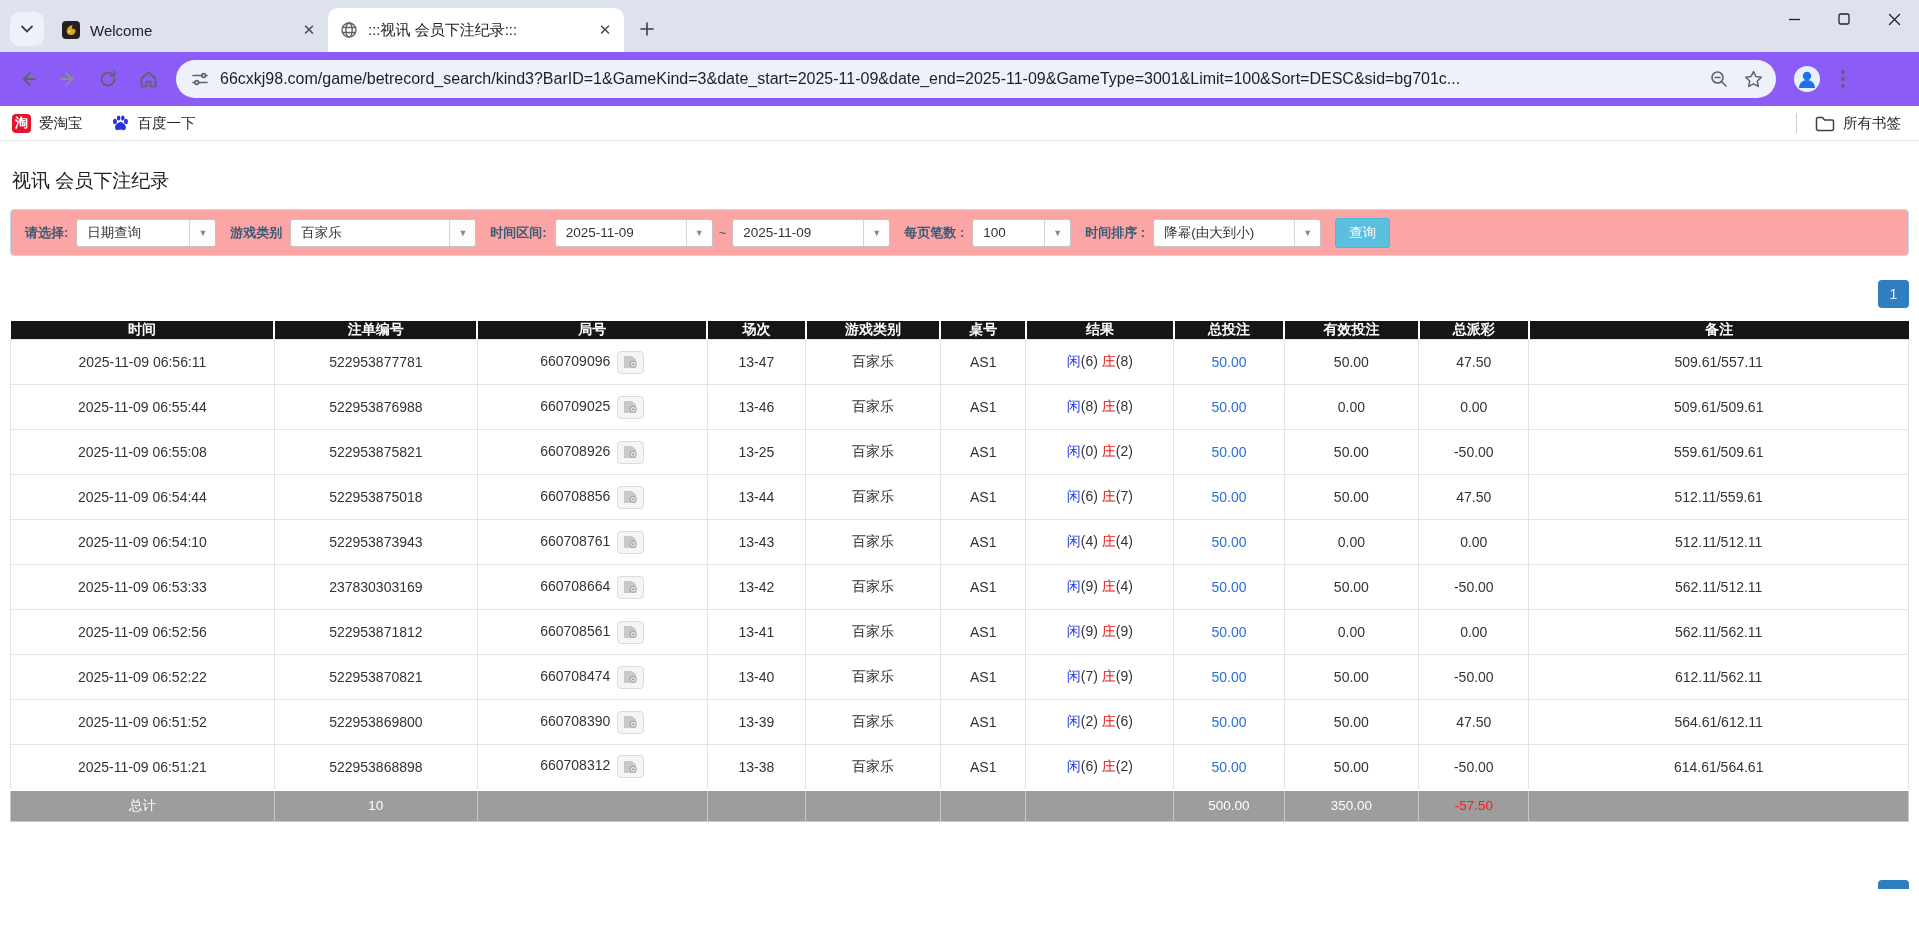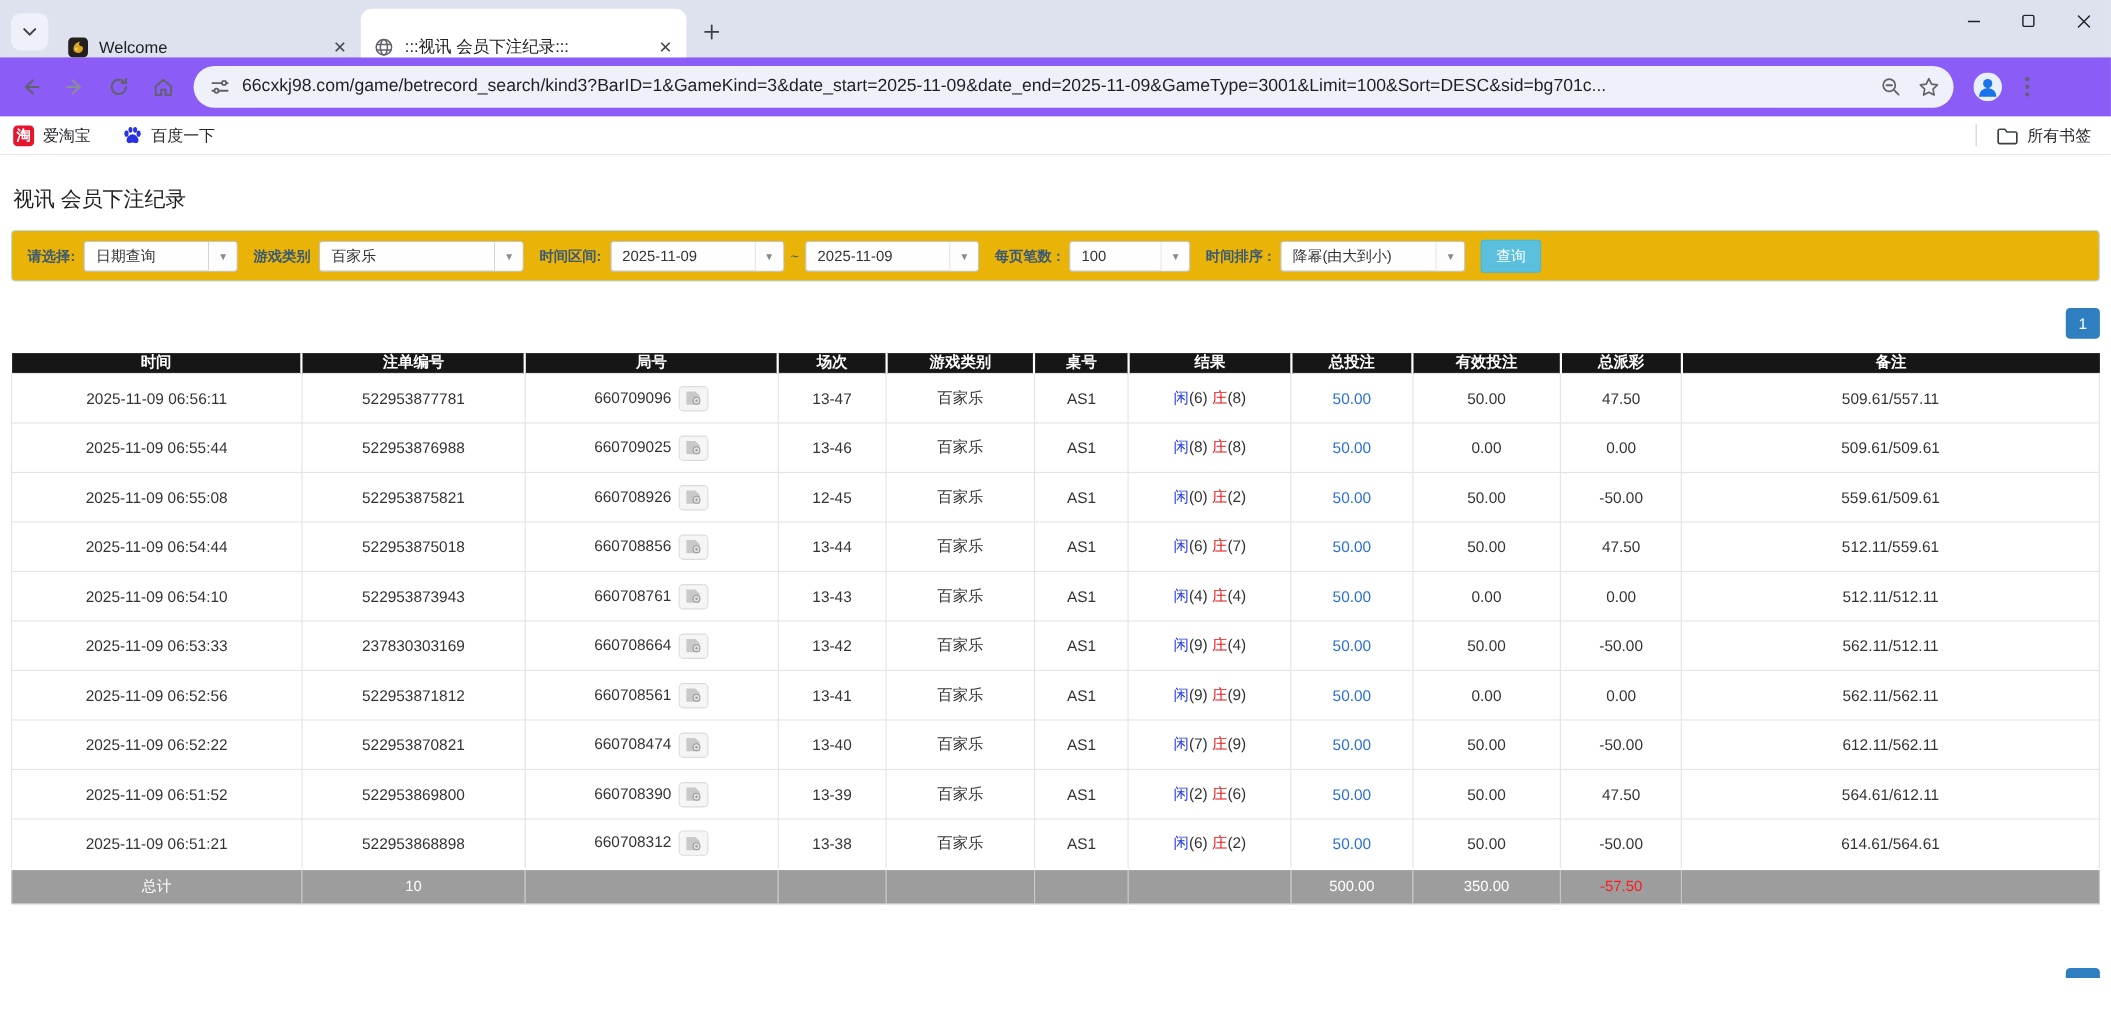--- a/index.html
+++ b/index.html
@@ -4,21 +4,21 @@
 <style>
   * { margin:0; padding:0; box-sizing:border-box; }
   html,body { width:1919px; height:939px; overflow:hidden; }
   body { font-family:"Liberation Sans","DejaVu Sans",sans-serif; background:#fff; }
   .window { position:relative; width:1919px; height:939px; overflow:hidden; background:#fff; }
 
   
   .tabstrip { height:52px; background:#dde2ee; display:flex; align-items:flex-end; position:relative; }
   .tab-search-btn { width:34px; height:34px; margin:0 6px 6px 10px; border-radius:9px; background:#eef1f9;
     display:flex; align-items:center; justify-content:center; }
-  .tab { height:44px; display:flex; align-items:flex-end; padding:0 10px 0 12px; width:278px; position:relative; }
+  .tab { height:44px; display:flex; align-items:center; padding:0 10px 0 12px; width:278px; position:relative; }
   .tab.inactive { color:#1f2430; }
   .tab.active { background:#fff; border-radius:10px 10px 0 0; width:296px; }
   .tab .fav { width:18px; height:18px; flex:0 0 18px; margin-right:10px; }
   .tab .title { font-size:15px; color:#202124; white-space:nowrap; overflow:hidden; flex:1; }
   .tab .close { width:18px; height:18px; margin-left:8px; display:flex; align-items:center; justify-content:center;
     font-size:15px; color:#45494f; border-radius:50%; }
   .fav-welcome { background:#23211d; border-radius:4px; display:flex; align-items:center; justify-content:center; }
   .newtab-btn { width:30px; height:30px; margin:0 0 8px 8px; display:flex; align-items:center; justify-content:center; }
   .win-controls { position:absolute; right:0; top:0; height:38px; display:flex; }
   .win-btn { width:50px; height:38px; display:flex; align-items:center; justify-content:center; }
@@ -39,29 +39,29 @@
   .bm-item .bm-ic { margin-right:8px; display:flex; }
   .bm-spacer { flex:1; }
   .bm-divider { width:1px; height:20px; background:#c9cdd6; margin-right:18px; }
   .tao-ic { width:19px; height:19px; background:#e6152d; border-radius:4px; color:#fff; font-size:13px; font-weight:bold;
     display:flex; align-items:center; justify-content:center; }
 
   
   .content { position:relative; height:748px; background:#fff; overflow:hidden; }
   .page-title { margin:27px 0 0 12px; font-size:19px; color:#1e1e1e; font-weight:normal; }
 
-  .filter-panel { margin:15px 10px 0 10px; background:#eab308; border:1px solid #b7dcee; border-radius:4px;
+  .filter-panel { margin:15px 10px 0 10px; background:#fca5a5; border:1px solid #b7dcee; border-radius:4px;
     height:47px; display:flex; align-items:center; padding:0 12px; }
   .f-label { font-size:13px; font-weight:bold; color:#3a5a74; margin:0 8px 0 14px; white-space:nowrap; }
   .f-label:first-child { margin-left:2px; }
   .sel { height:28px; background:#fff; border:1px solid #c4c4c4; border-radius:3px; display:flex; align-items:center; }
   .sel .sel-val { padding:0 10px; font-size:13.5px; color:#333; flex:1; white-space:nowrap; overflow:hidden; }
   .sel .sel-arrow { width:26px; height:100%; border-left:1px solid #d4d4d4; display:flex; align-items:center;
     justify-content:center; color:#8a8a8a; font-size:9px; background:#fdfdfd; border-radius:0 3px 3px 0; }
-  .w1{width:140px;} .w2{width:186px;} .w3{width:158px;} .w4{width:158px;} .w5{width:110px;} .w6{width:168px;}
+  .w1{width:140px;} .w2{width:186px;} .w3{width:158px;} .w4{width:158px;} .w5{width:99px;} .w6{width:168px;}
   .tilde { font-size:13px; color:#3a5a74; margin:0 6px; }
   .search-btn { margin-left:14px; background:#5bc0de; border:1px solid #46b8da; color:#fff; font-size:13.5px;
     padding:5px 13px; border-radius:3px;text-align:right; }
 
   .summary-bar { margin:22px 10px 0 10px; background:#dff0d8; height:30px; display:flex; align-items:center;
     justify-content:space-between; padding:0 12px; }
   .summary-left { font-size:13px; color:#5a6a58; }
   .summary-note { font-size:13px; color:#ff2222; }
 
   .pager-row { margin:24px 10px 0 0; display:flex; justify-content:flex-end; }
@@ -340,21 +340,21 @@
           <tr>
             <td>2025-11-09 06:55:08</td>
             <td>522953875821</td>
             <td><span>660708926</span><span class="vid-btn">
                 <svg width="17" height="14" viewBox="0 0 17 14">
                   <path d="M2 1 h8 l4 3.5 V13 H2 Z" fill="#c9c9c9"></path>
                   <circle cx="11.2" cy="9.3" r="3.1" fill="#e3e3e3" stroke="#9c9c9c" stroke-width="1"></circle>
                   <circle cx="11.2" cy="9.3" r="1.1" fill="#9c9c9c"></circle>
                 </svg>
               </span></td>
-            <td>12-45</td>
+            <td>13-25</td>
             <td>百家乐</td>
             <td>AS1</td>
             <td><span><span class="res-p">闲</span><span class="res-num">(0)</span></span> <span><span class="res-b">庄</span><span class="res-num">(2)</span></span></td>
             <td><span class="betlink">50.00</span></td>
             <td>50.00</td>
             <td class="neg">-50.00</td>
             <td>559.61/509.61</td>
           </tr>
           <tr>
             <td>2025-11-09 06:54:44</td>

